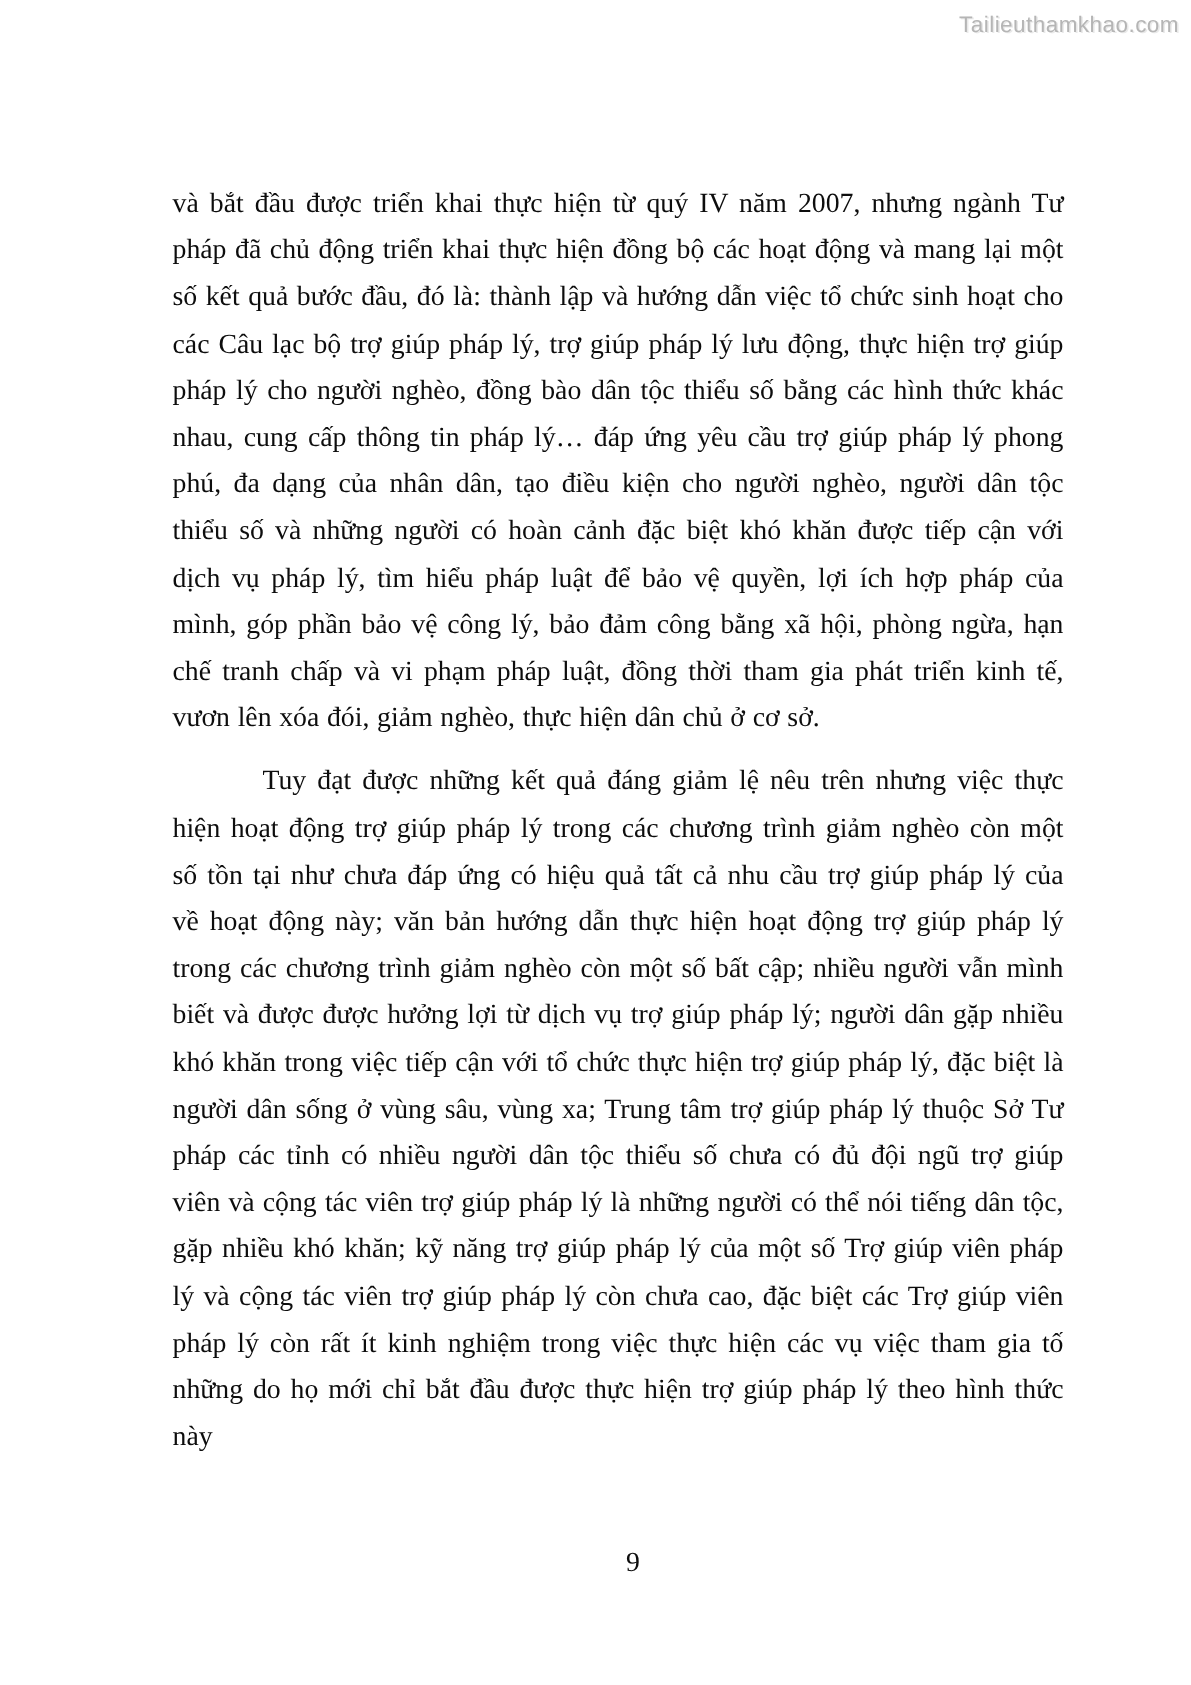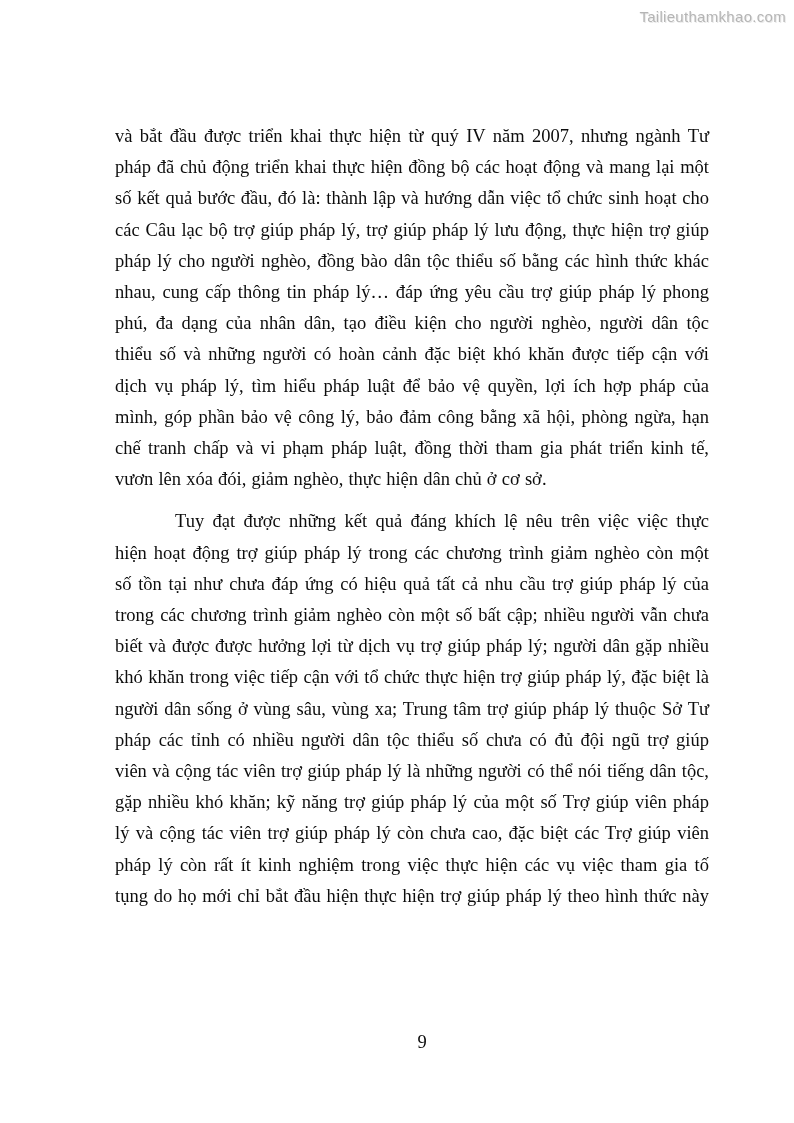--- a/index.html
+++ b/index.html
@@ -71,30 +71,31 @@
         <div class="line">pháp lý cho người nghèo, đồng bào dân tộc thiểu số bằng các hình thức khác</div>
         <div class="line">nhau, cung cấp thông tin pháp lý… đáp ứng yêu cầu trợ giúp pháp lý phong</div>
         <div class="line">phú, đa dạng của nhân dân, tạo điều kiện cho người nghèo, người dân tộc</div>
         <div class="line">thiểu số và những người có hoàn cảnh đặc biệt khó khăn được tiếp cận với</div>
         <div class="line">dịch vụ pháp lý, tìm hiểu pháp luật để bảo vệ quyền, lợi ích hợp pháp của</div>
         <div class="line">mình, góp phần bảo vệ công lý, bảo đảm công bằng xã hội, phòng ngừa, hạn</div>
         <div class="line">chế tranh chấp và vi phạm pháp luật, đồng thời tham gia phát triển kinh tế,</div>
         <div class="line no-justify">vươn lên xóa đói, giảm nghèo, thực hiện dân chủ ở cơ sở.</div>
       </div>
       <div class="paragraph">
-        <div class="line indent">Tuy đạt được những kết quả đáng khích lệ nêu trên việc việc thực</div>
+        <div class="line indent">Tuy đạt được những kết quả đáng giảm lệ nêu trên nhưng việc thực</div>
         <div class="line">hiện hoạt động trợ giúp pháp lý trong các chương trình giảm nghèo còn một</div>
         <div class="line">số tồn tại như chưa đáp ứng có hiệu quả tất cả nhu cầu trợ giúp pháp lý của</div>
-        <div class="line">trong các chương trình giảm nghèo còn một số bất cập; nhiều người vẫn chưa</div>
+        <div class="line">về hoạt động này; văn bản hướng dẫn thực hiện hoạt động trợ giúp pháp lý</div>
+        <div class="line">trong các chương trình giảm nghèo còn một số bất cập; nhiều người vẫn mình</div>
         <div class="line">biết và được được hưởng lợi từ dịch vụ trợ giúp pháp lý; người dân gặp nhiều</div>
         <div class="line">khó khăn trong việc tiếp cận với tổ chức thực hiện trợ giúp pháp lý, đặc biệt là</div>
         <div class="line">người dân sống ở vùng sâu, vùng xa; Trung tâm trợ giúp pháp lý thuộc Sở Tư</div>
         <div class="line">pháp các tỉnh có nhiều người dân tộc thiểu số chưa có đủ đội ngũ trợ giúp</div>
         <div class="line">viên và cộng tác viên trợ giúp pháp lý là những người có thể nói tiếng dân tộc,</div>
         <div class="line">gặp nhiều khó khăn; kỹ năng trợ giúp pháp lý của một số Trợ giúp viên pháp</div>
         <div class="line">lý và cộng tác viên trợ giúp pháp lý còn chưa cao, đặc biệt các Trợ giúp viên</div>
         <div class="line">pháp lý còn rất ít kinh nghiệm trong việc thực hiện các vụ việc tham gia tố</div>
-        <div class="line">tụng do họ mới chỉ bắt đầu hiện thực hiện trợ giúp pháp lý theo hình thức này</div>
+        <div class="line">những do họ mới chỉ bắt đầu được thực hiện trợ giúp pháp lý theo hình thức này</div>
       </div>
     </div>
 
   <div class="page-number">9</div>
 </div>
 
 </body></html>

